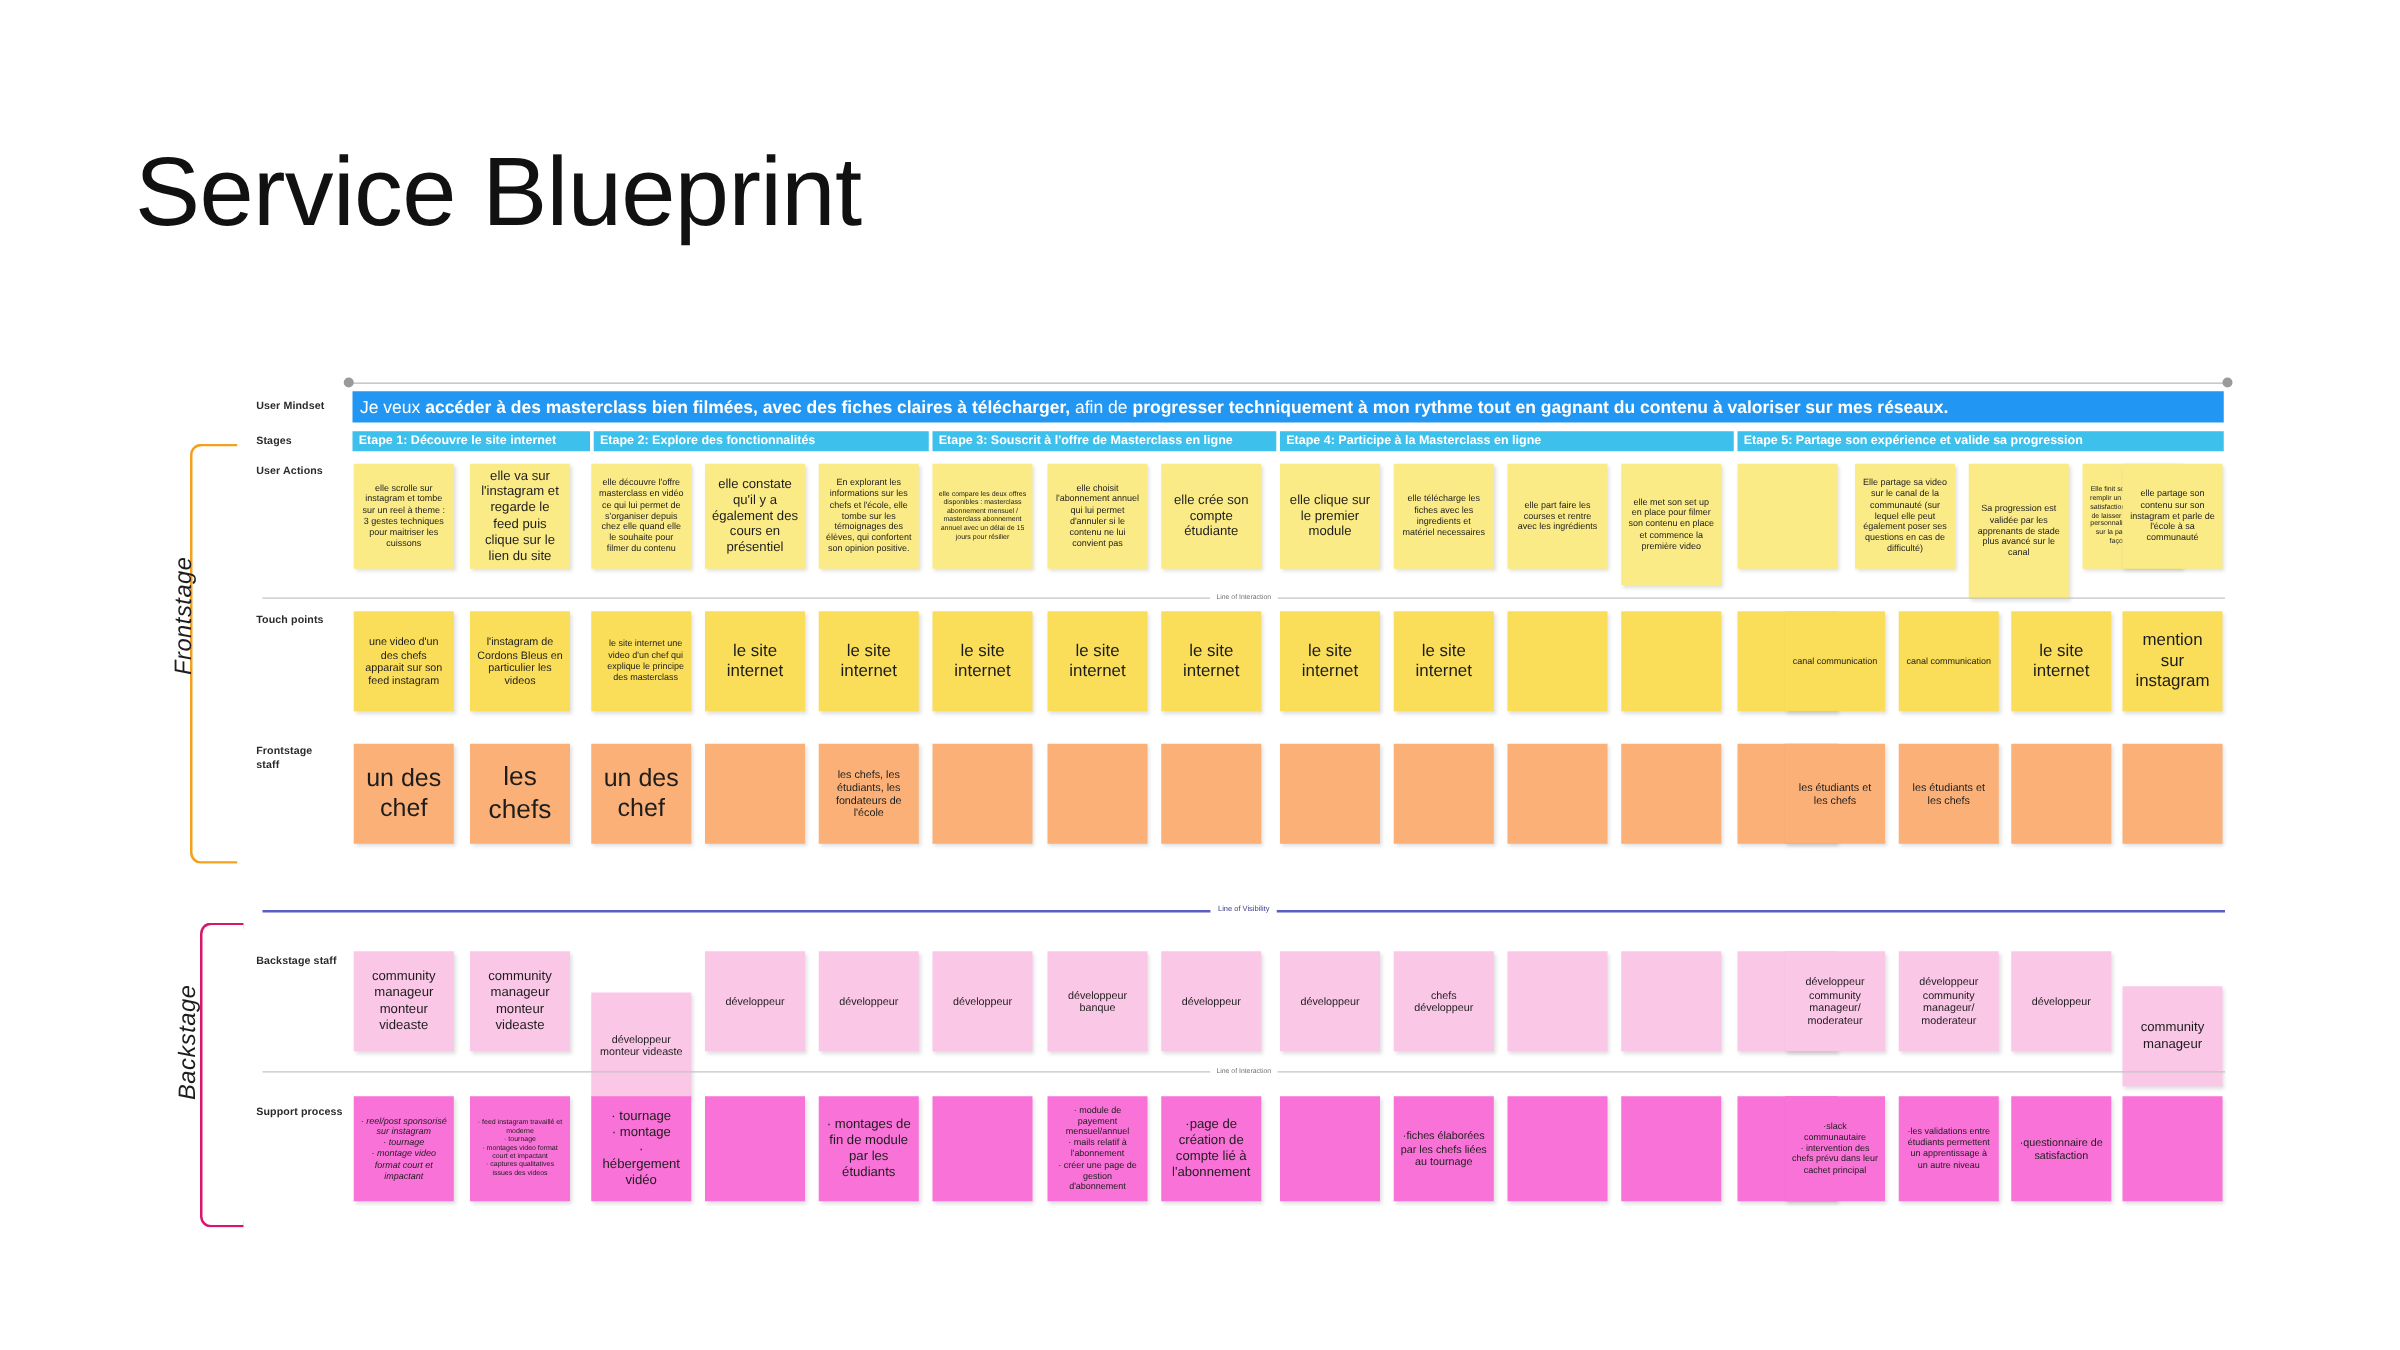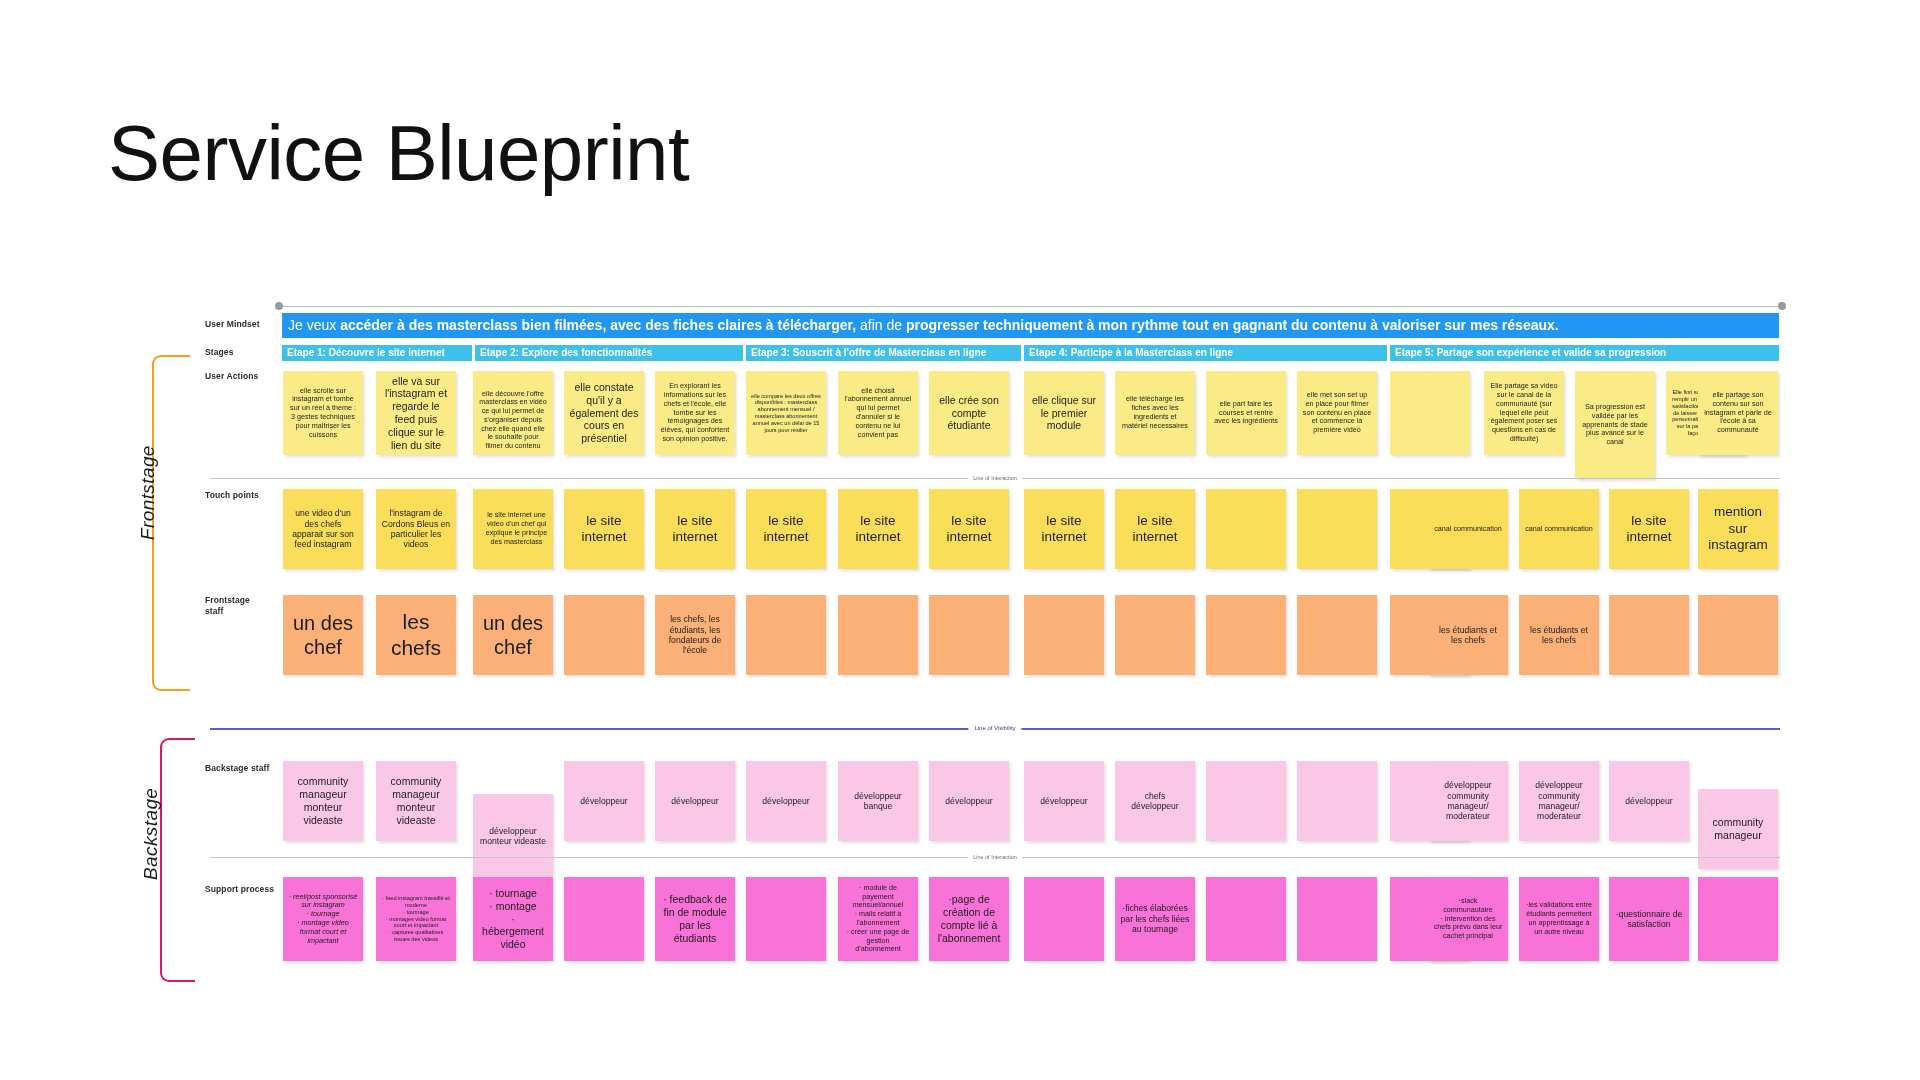--- a/index.html
+++ b/index.html
@@ -240,21 +240,21 @@
   <div class="stage-banner" style="left:746px;  width:275px;">Etape 3: Souscrit à l'offre de Masterclass en ligne</div>
   <div class="stage-banner" style="left:1024px; width:363px;">Etape 4: Participe à la Masterclass en ligne</div>
   <div class="stage-banner" style="left:1390px; width:389px;">Etape 5: Partage son expérience et valide sa progression</div>
 
   <div class="note user-action fs-xs" style="left:283px;  top:371px; width:80px; height:84px;">
       <span>elle scrolle sur instagram et tombe sur un reel à theme : 3 gestes techniques pour maitriser les cuissons</span>
     </div>
   <div class="note user-action fs-m" style="left:376px;  top:371px; width:80px; height:84px;">
       <span>elle va sur l'instagram et regarde le feed puis clique sur le lien du site</span>
     </div>
-  <div class="note user-action fs-xs" style="left:473px;  top:371px; width:80px; height:84px;align-items:flex-end;">
+  <div class="note user-action fs-xs" style="left:473px;  top:371px; width:80px; height:84px;">
       <span>elle découvre l'offre masterclass en vidéo ce qui lui permet de s'organiser depuis chez elle quand elle le souhaite pour filmer du contenu</span>
     </div>
   <div class="note user-action fs-m" style="left:564px;  top:371px; width:80px; height:84px;">
       <span>elle constate qu'il y a également des cours en présentiel</span>
     </div>
   <div class="note user-action fs-xs" style="left:655px;  top:371px; width:80px; height:84px;">
       <span>En explorant les informations sur les chefs et l'école, elle tombe sur les témoignages des élèves, qui confortent son opinion positive.</span>
     </div>
   <div class="note user-action fs-xxs" style="left:746px; top:371px; width:80px; height:84px;">
       <span>elle compare les deux offres disponibles : masterclass abonnement mensuel / masterclass abonnement annuel avec un délai de 15 jours pour résilier</span>
@@ -267,21 +267,21 @@
     </div>
   <div class="note user-action fs-m" style="left:1024px; top:371px; width:80px; height:84px;">
       <span>elle clique sur le premier module</span>
     </div>
   <div class="note user-action fs-xs" style="left:1115px; top:371px; width:80px; height:84px;">
       <span>elle télécharge les fiches avec les ingredients et matériel necessaires</span>
     </div>
   <div class="note user-action fs-xs" style="left:1206px; top:371px; width:80px; height:84px;">
       <span>elle part faire les courses et rentre avec les ingrédients</span>
     </div>
-  <div class="note user-action fs-xs" style="left:1297px; top:371px; width:80px; height:84px;">
+  <div class="note user-action fs-xs" style="left:1297px; top:371px; width:80px; height:97px;">
       <span>elle met son set up en place pour filmer son contenu en place et commence la première video</span>
     </div>
   <div class="note user-action fs-xs" style="left:1390px; top:371px; width:80px; height:84px;">
       <span></span>
     </div>
   <div class="note user-action fs-xs" style="left:1484px; top:371px; width:80px; height:84px;">
       <span>Elle partage sa video sur le canal de la communauté (sur lequel elle peut également poser ses questions en cas de difficulté)</span>
     </div>
   <div class="note user-action fs-xs" style="left:1575px; top:371px; width:80px; height:108px;">
       <span>Sa progression est validée par les apprenants de stade plus avancé sur le canal</span>
@@ -463,21 +463,21 @@
 · montage video format court et impactant</span></div>
   <div class="note support fs-xxs" style="left:376px;  top:877px; width:80px; height:84px; white-space:pre-line;"><span>· feed instagram travaillé et moderne
 · tournage
 · montages video format court et impactant
 · captures qualitatives issues des videos</span></div>
   <div class="note support fs-m" style="left:473px;  top:877px; width:80px; height:84px; white-space:pre-line;"><span>· tournage
 · montage
 ·
 hébergement vidéo</span></div>
   <div class="note support fs-s" style="left:564px;  top:877px; width:80px; height:84px; white-space:pre-line;"><span></span></div>
-  <div class="note support fs-m" style="left:655px;  top:877px; width:80px; height:84px; white-space:pre-line;"><span>· feedback de fin de module par les étudiants</span></div>
+  <div class="note support fs-m" style="left:655px;  top:877px; width:80px; height:84px; white-space:pre-line;"><span>· montages de fin de module par les étudiants</span></div>
   <div class="note support fs-s" style="left:746px;  top:877px; width:80px; height:84px; white-space:pre-line;"><span></span></div>
   <div class="note support fs-xs" style="left:838px;  top:877px; width:80px; height:84px; white-space:pre-line;"><span>· module de payement mensuel/annuel
 · mails relatif à l'abonnement
 · créer une page de gestion d'abonnement</span></div>
   <div class="note support fs-m" style="left:929px;  top:877px; width:80px; height:84px; white-space:pre-line;"><span>·page de création de compte lié à l'abonnement</span></div>
   <div class="note support fs-s" style="left:1024px; top:877px; width:80px; height:84px; white-space:pre-line;"><span></span></div>
   <div class="note support fs-s" style="left:1115px; top:877px; width:80px; height:84px; white-space:pre-line;"><span>·fiches élaborées par les chefs liées au tournage</span></div>
   <div class="note support fs-s" style="left:1206px; top:877px; width:80px; height:84px; white-space:pre-line;"><span></span></div>
   <div class="note support fs-s" style="left:1297px; top:877px; width:80px; height:84px; white-space:pre-line;"><span></span></div>
   <div class="note support fs-s" style="left:1390px; top:877px; width:80px; height:84px; white-space:pre-line;"><span></span></div>

